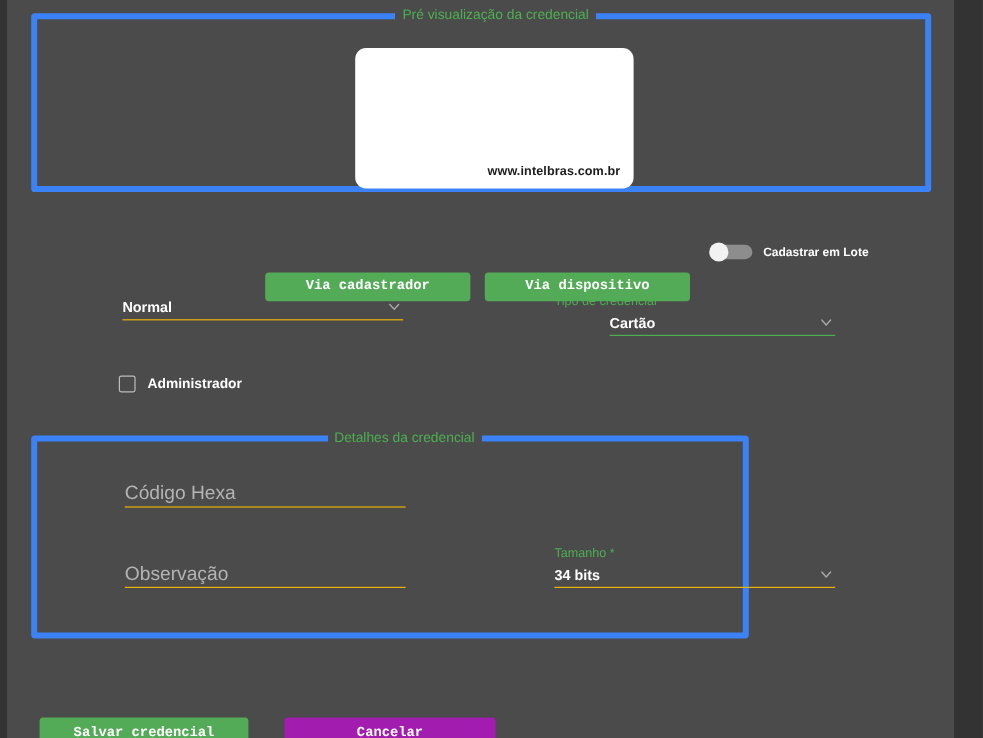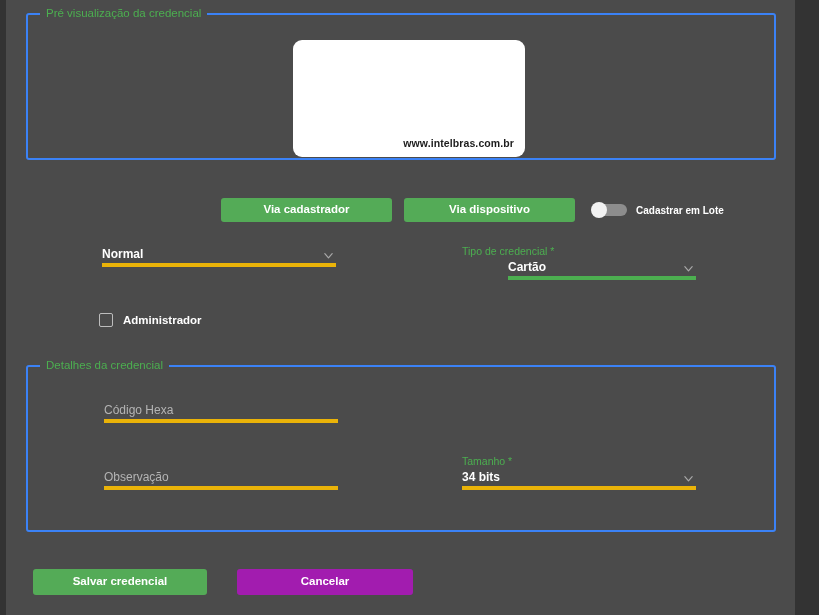--- a/index.html
+++ b/index.html
@@ -37,44 +37,45 @@
     left: 6px;
     top: 0;
     width: 789px;
     height: 615px;
     background: #4b4b4b;
   }
 
   
   fieldset.panel {
     position: absolute;
-    border: 2px solid #3b82f6;
+    border: 5px solid #3b82f6;
     border-radius: 3px;
     margin: 0;
     padding: 0;
     background: transparent;
+    text-align: center;
   }
   fieldset.panel > legend {
     color: #4caf50;
     font-size: 11.5px;
     padding: 0 6px;
     margin-left: 12px;
     line-height: 1;
   }
 
   #preview-panel {
     left: 20px;
     top: 8px;
     width: 750px;
     height: 152px;
   }
   #details-panel {
     left: 20px;
     top: 360px;
-    width: 750px;
+    width: 598px;
     height: 172px;
   }
 
   
   .card-preview {
     position: absolute;
     left: 265px;
     top: 20px;
     width: 232px;
     height: 117px;
@@ -100,23 +101,24 @@
     width: 789px;
     height: 24px;
   }
   .btn {
     border: none;
     border-radius: 3px;
     color: #ffffff;
     font-size: 11.5px;
     font-weight: bold;
     cursor: pointer;
-    font-family: Liberation Sans, sans-serif;
+    font-family: Liberation Mono, monospace;
     padding: 0;
     line-height: 1;
+    margin-top: 29px;
   }
   .btn-green { background: #54ab57; }
   .btn-red   { background: #a21caf; }
 
   .btn-source {
     position: absolute;
     top: 0;
     width: 171px;
     height: 24px;
   }
@@ -172,35 +174,35 @@
   .field-label {
     color: #4caf50;
     font-size: 10.5px;
     line-height: 13px;
     height: 13px;
     white-space: nowrap;
   }
   .field-control {
     position: relative;
     height: 22px;
-    border-bottom: 4px solid #eab308;
+    border-bottom: 1px solid #eab308;
     display: flex;
     align-items: center;
   }
   .field-control.active { border-bottom-color: #4caf50; margin-left: 46px; }
 
   .field-value {
     color: #ffffff;
     font-size: 12px;
     font-weight: bold;
     white-space: nowrap;
   }
   .field-placeholder {
     color: #b4b4b4;
-    font-size: 12px;
+    font-size: 16px;
     font-weight: normal;
     white-space: nowrap;
   }
   .chevron {
     position: absolute;
     right: 2px;
     top: 5px;
     width: 11px;
     height: 11px;
     color: #a8a8a8;

